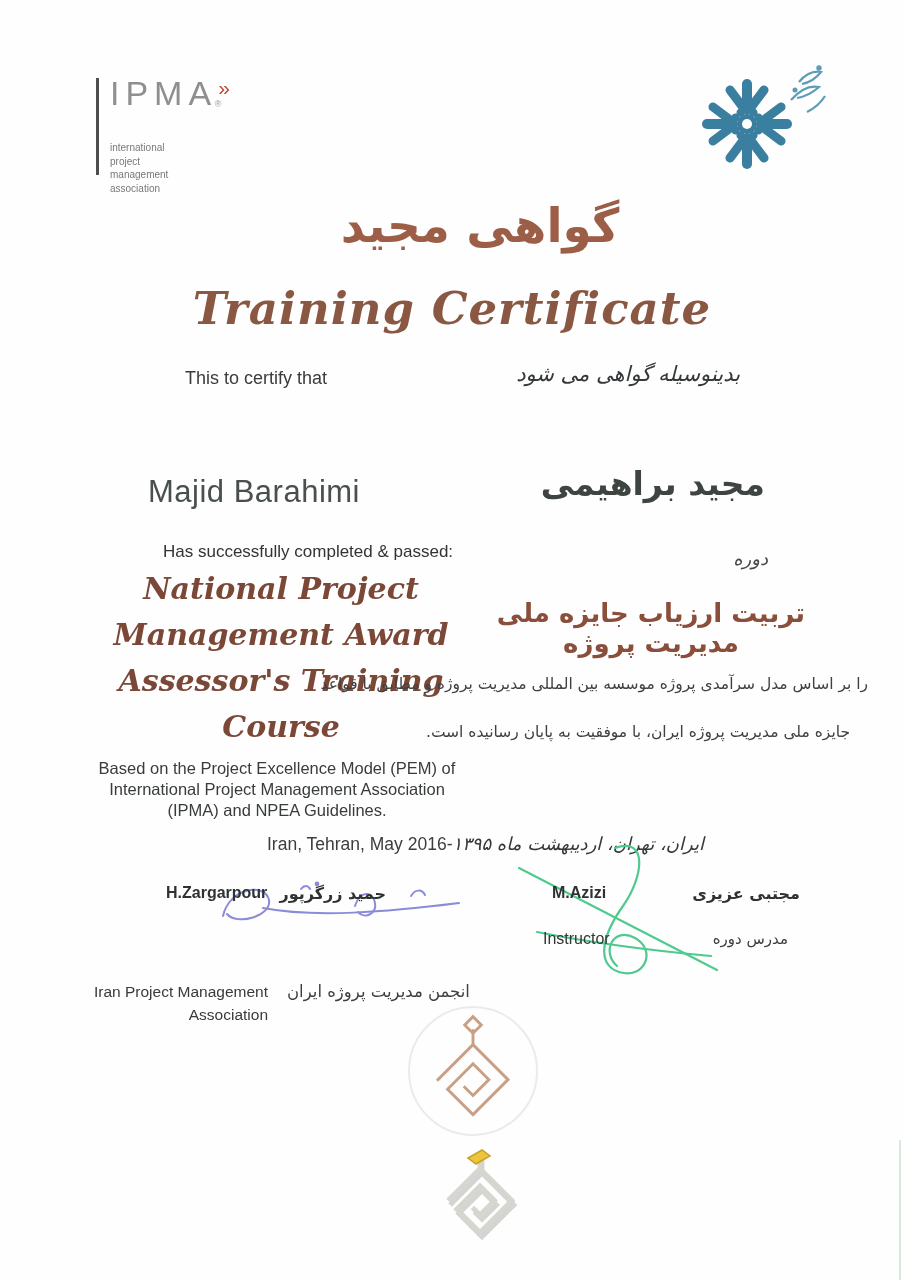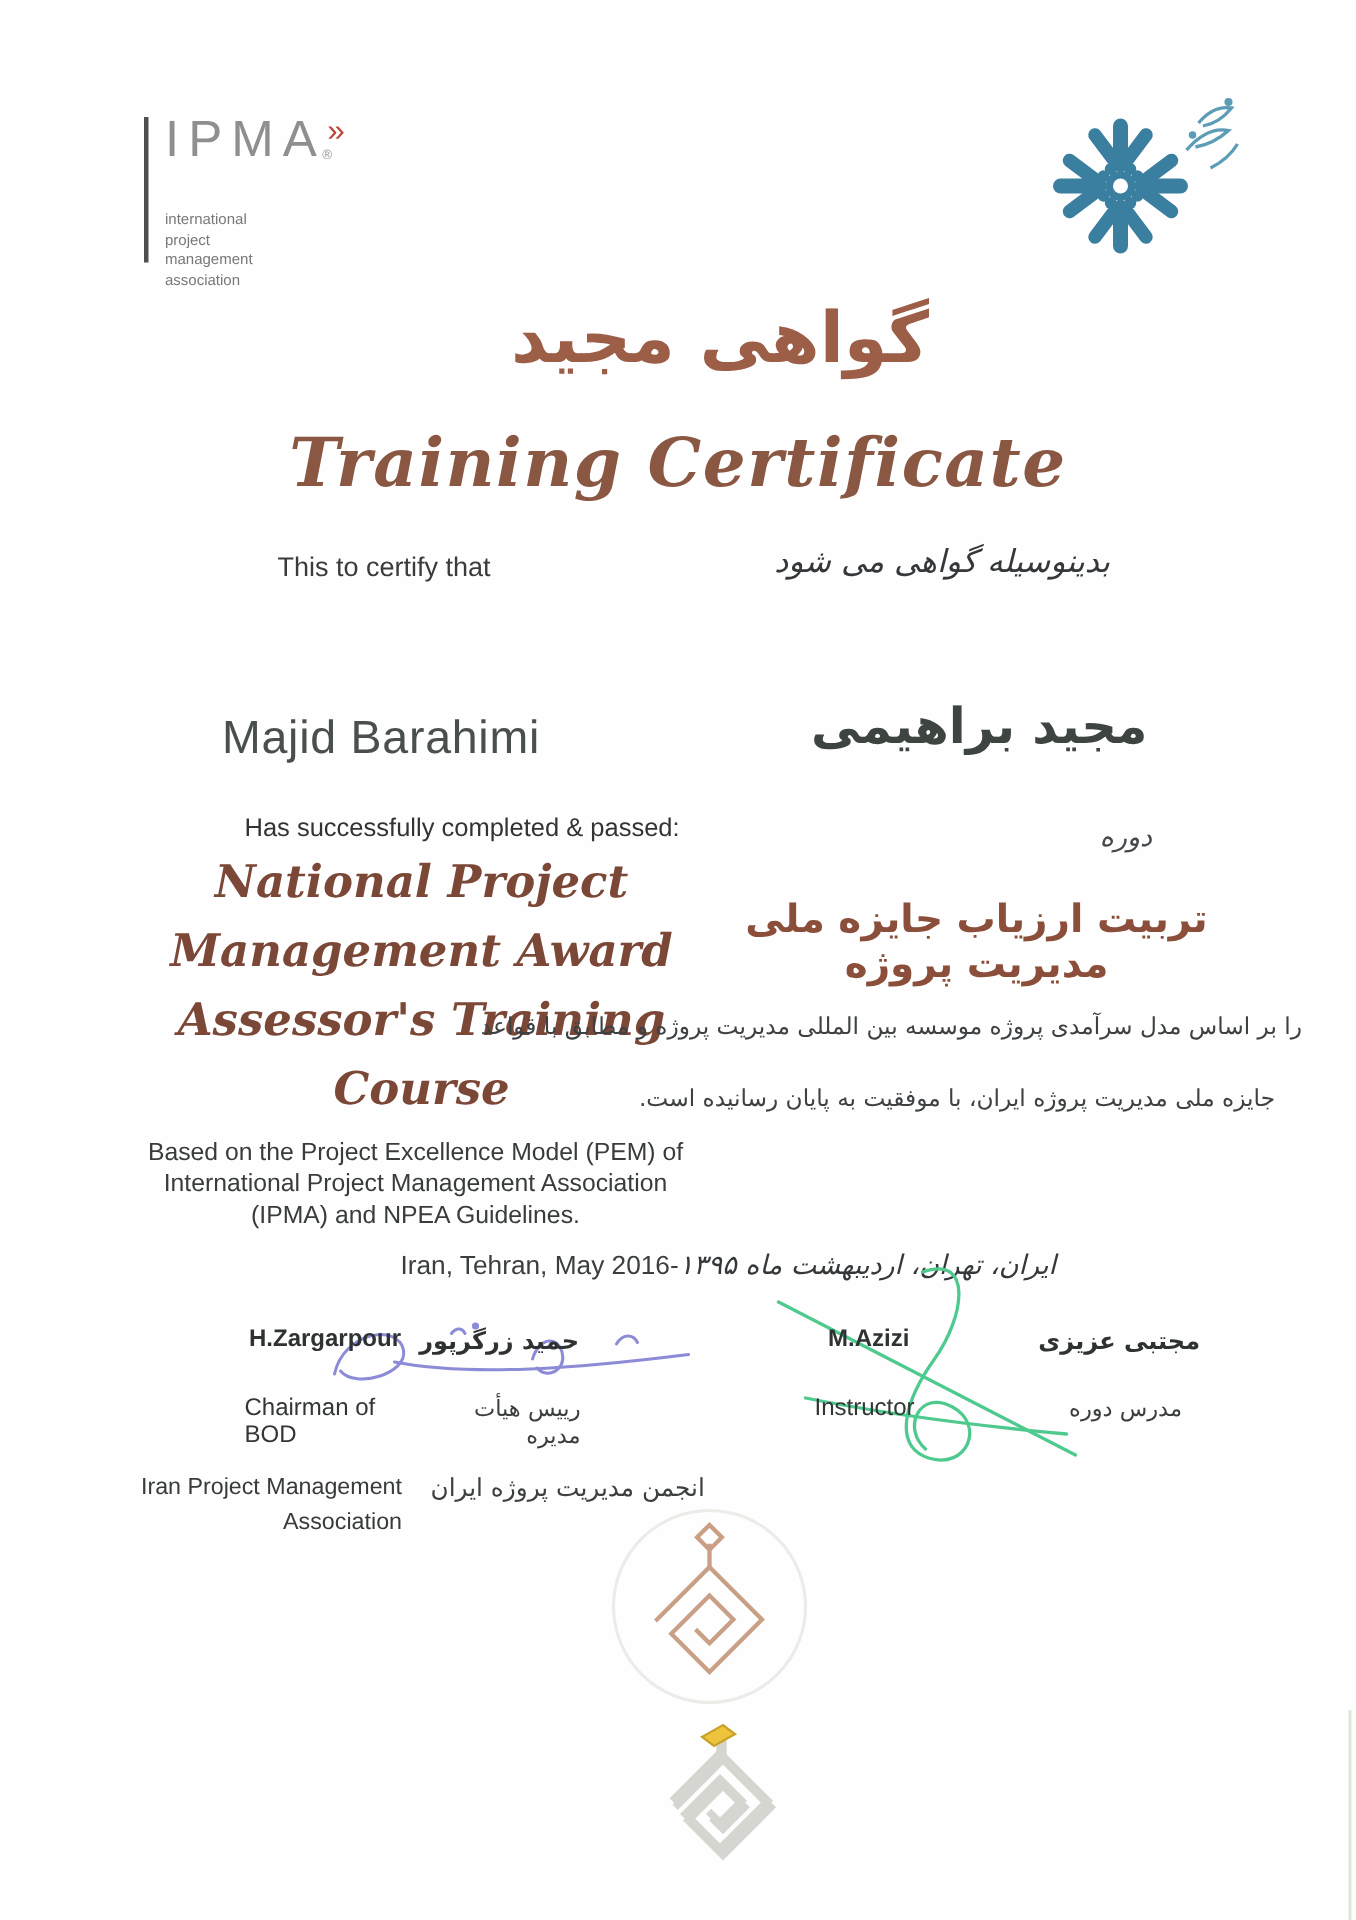--- a/index.html
+++ b/index.html
@@ -195,24 +195,20 @@
         <path d="M4,28 L202,130"></path>
         <path d="M22,92 C82,104 152,112 196,116"></path>
       </g>
     </svg>
   </div>
 
   <div class="sig-row sig-left-names">
     <span class="sig-name">H.Zargarpour</span>
     <span class="sig-name-fa" dir="rtl">حمید زرگرپور</span>
   </div>
-  <div class="sig-row sig-left-roles">
-    <span class="sig-role">Chairman of BOD</span>
-    <span class="sig-role-fa" dir="rtl">رییس هیأت مدیره</span>
-  </div>
   <div class="sig-row sig-right-names">
     <span class="sig-name">M.Azizi</span>
     <span class="sig-name-fa" dir="rtl">مجتبی عزیزی</span>
   </div>
   <div class="sig-row sig-right-roles">
     <span class="sig-role">Instructor</span>
     <span class="sig-role-fa" dir="rtl">مدرس دوره</span>
   </div>
 
   <div class="issuer-en">

